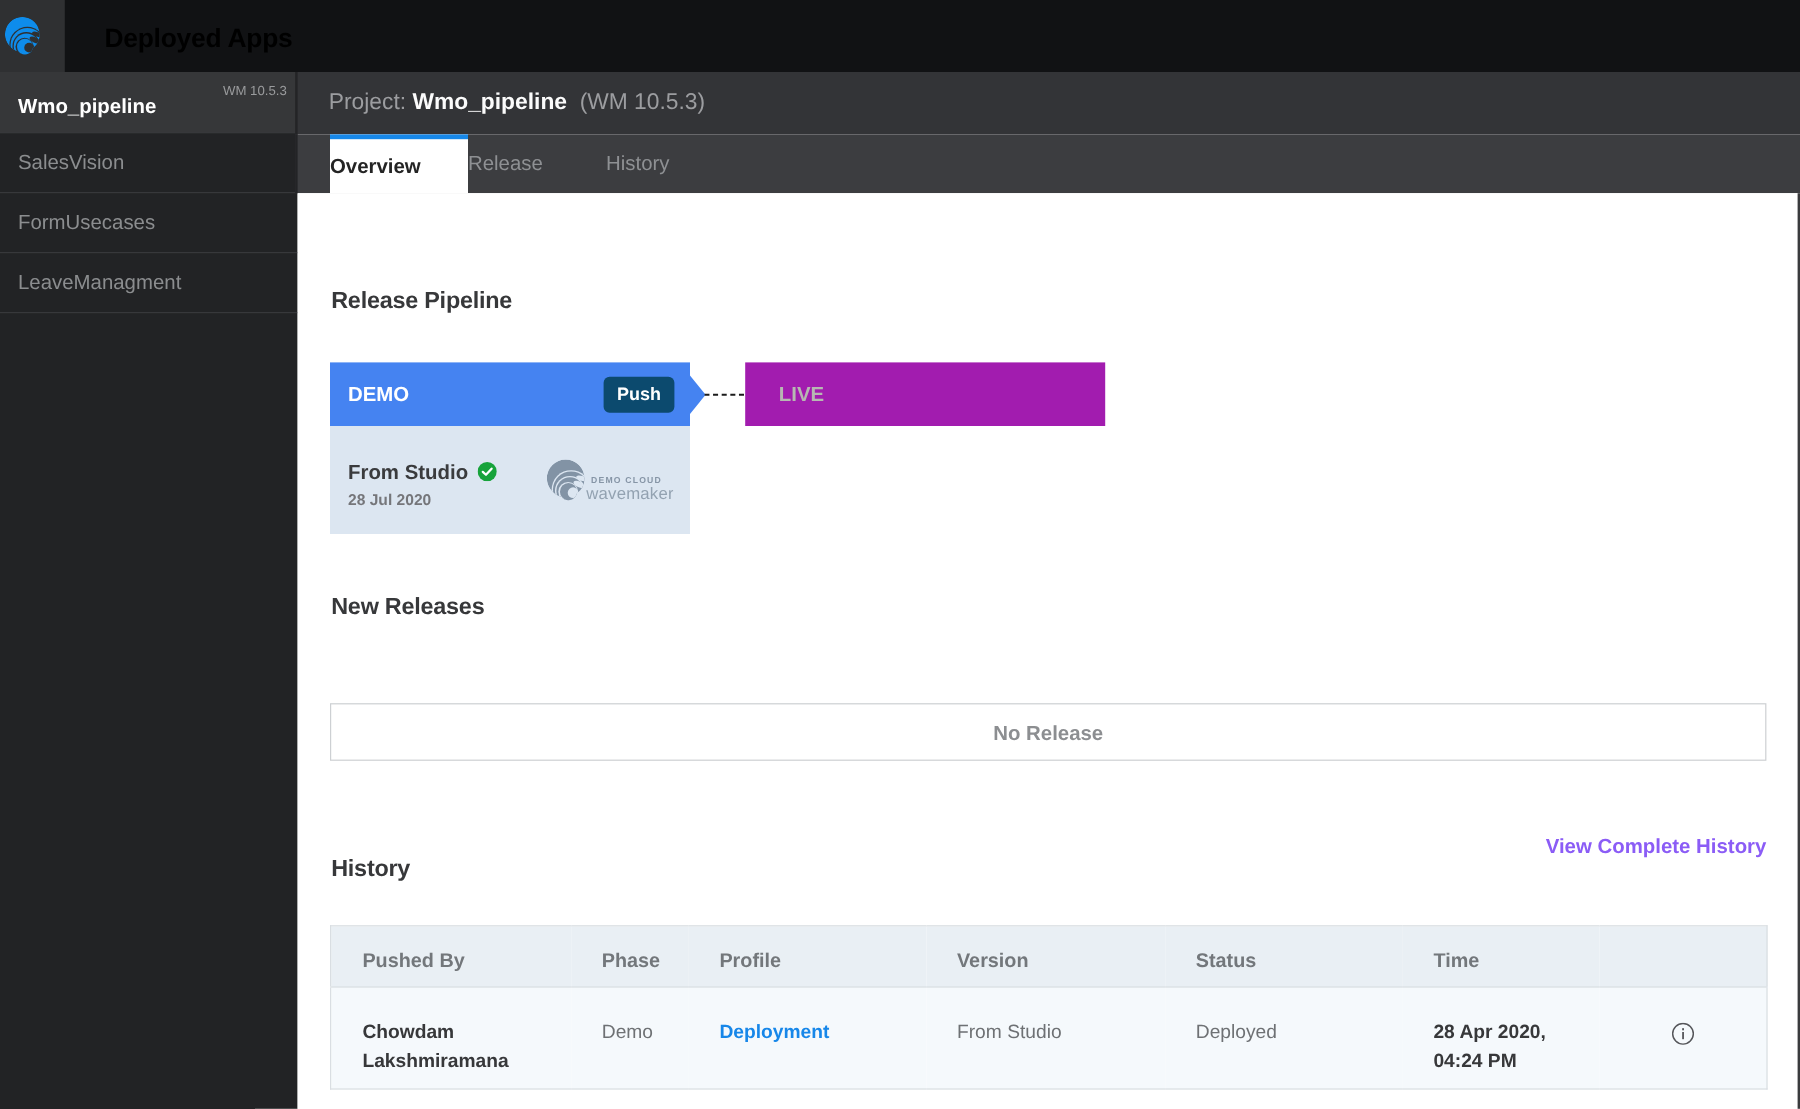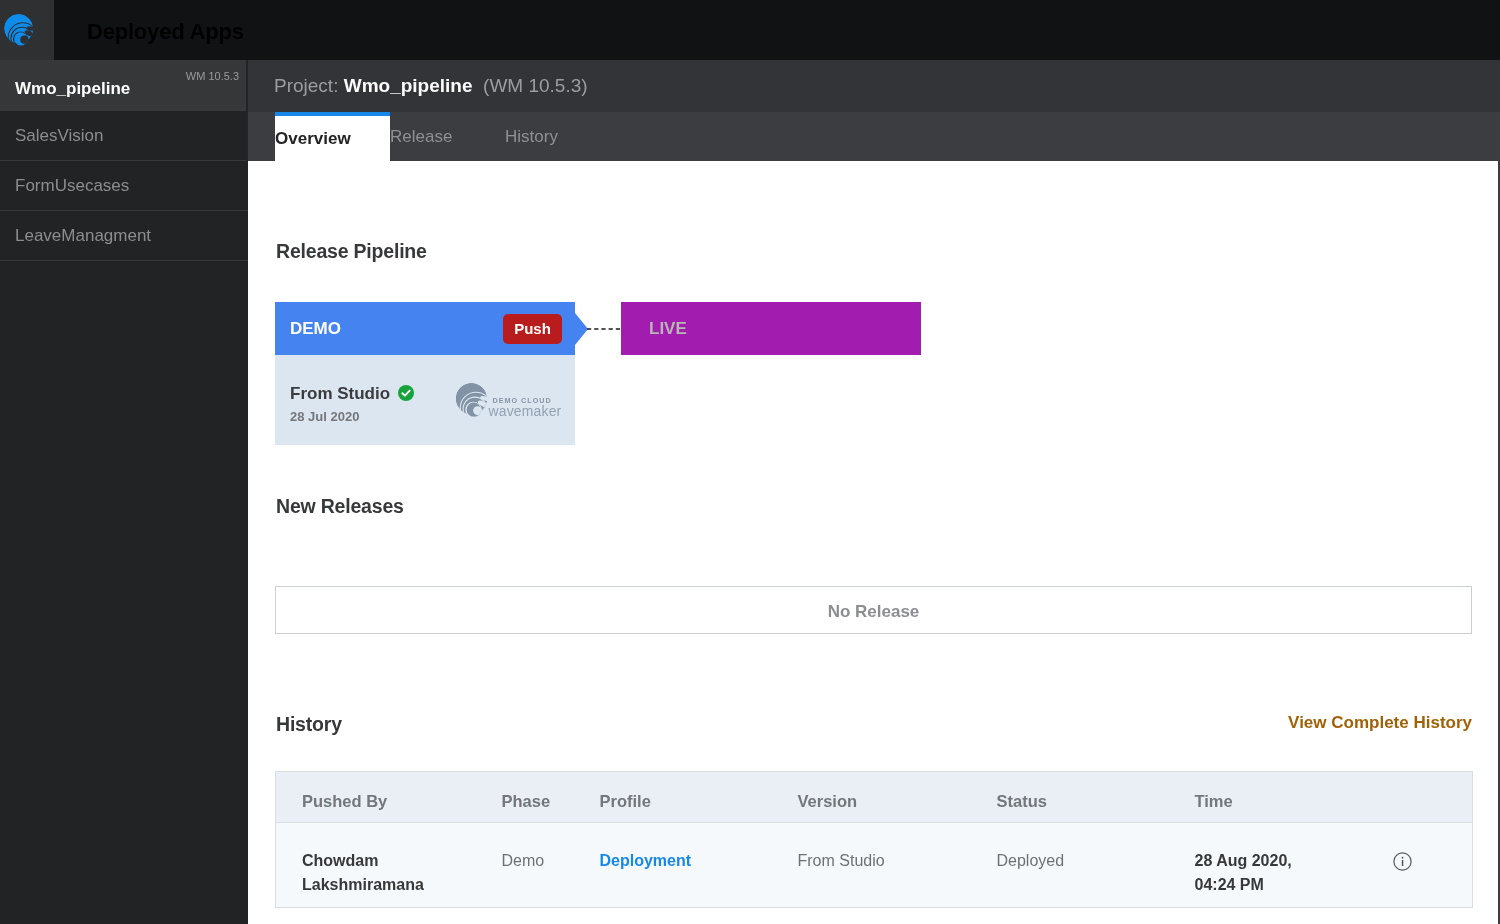--- a/index.html
+++ b/index.html
@@ -20,31 +20,31 @@
   .scrollstrip { position:absolute; top:161px; right:0; width:2px; height:763px; background:#3a3b3d; }
   .h-sec { position:absolute; font-size:19.5px; font-weight:700; color:#37383a; letter-spacing:-0.2px; }
 
   
   .card { position:absolute; width:300px; height:143px; }
   .card .chead { height:53px; line-height:53px; padding-left:15px; font-size:17px; font-weight:700; color:#fff; position:relative; }
   .demo-card .chead { background:#4583f1; }
   .demo-card .cbody { height:90px; background:#dce6f1; position:relative; }
   .live-card .chead { background:#a21caf; color:#b7b8b2;padding-left:28px; }
   .live-card .cbody { height:90px; background:#b4b5b7; position:relative; }
-  .pushbtn { position:absolute; right:13px; top:12px; width:59px; height:30px; background:#b91c1c; color:#fff; font-size:15px; font-weight:700; text-align:center; line-height:30px; border-radius:5px; }
+  .pushbtn { position:absolute; right:13px; top:12px; width:59px; height:30px; background:#0c4a6e; color:#fff; font-size:15px; font-weight:700; text-align:center; line-height:30px; border-radius:5px; }
   .arrowhead { position:absolute; left:300px; top:11px; width:0; height:0; border-top:16px solid transparent; border-bottom:16px solid transparent; border-left:13px solid #4583f1; }
   .dashline { position:absolute; top:327px; left:587px; }
   .fromstudio { position:absolute; left:15px; top:29px; font-size:17px; font-weight:700; color:#3a3b3d; }
   .fromdate { position:absolute; left:15px; top:54px; font-size:13px; font-weight:700; color:#75767a; }
   .okmark { position:absolute; left:123px; top:30px; width:16px; height:16px; }
   .wmlogo { position:absolute; right:14px; top:24px; width:108px; height:42px; }
   .cfgbtn { position:absolute; left:50%; margin-left:-40px; top:29px; width:80px; height:31px; background:#f4f4f5; border:1px solid #b7b8ba; border-radius:4px; color:#55565a; font-size:15px; text-align:center; line-height:29px; }
 
   .norelbox { position:absolute; left:275px; top:586px; width:1197px; height:48px; border:1px solid #cdd0d3; color:#8c8e91; font-size:17px; font-weight:700; text-align:center; line-height:50px; }
-  .viewlink { position:absolute; top:713px; right:28px; font-size:17px; font-weight:700; color:#a16207; }
+  .viewlink { position:absolute; top:696px; right:28px; font-size:17px; font-weight:700; color:#8b5cf6; }
 
   table.hist { position:absolute; left:275px; top:771px; width:1197px; border-collapse:collapse; table-layout:fixed; font-size:16px; border:1px solid #d9dee2; }
   table.hist td, table.hist th { border:none; vertical-align:top; text-align:left; font-weight:400; }
   table.hist thead th { background:#e9eff4; color:#73777b; font-weight:700; height:51px; padding:20px 0 0 26px; font-size:16.5px; border-bottom:1px solid #d9dee2; }
   table.hist tbody td { background:#f5f9fc; height:85px; padding:26px 0 0 26px; color:#6e7174; line-height:23.7px; }
   table.hist td.name { color:#37383a; font-weight:700; }
   table.hist td.prof { color:#1787e9; font-weight:700; }
   table.hist td.time { color:#37383a; font-weight:700; }
 </style>
 </head>
@@ -160,21 +160,21 @@
         <th></th>
       </tr>
     </thead>
     <tbody>
       <tr>
         <td class="name">Chowdam Lakshmiramana</td>
         <td>Demo</td>
         <td class="prof">Deployment</td>
         <td>From Studio</td>
         <td>Deployed</td>
-        <td class="time">28 Aug 2020, 04:24 PM</td>
+        <td class="time">28 Apr 2020, 04:24 PM</td>
         <td style="padding-left:0; text-align:center;"><svg width="19" height="19" viewBox="0 0 19 19" style="margin-top:3px;">
             <circle cx="9.5" cy="9.5" r="8.6" fill="none" stroke="#55565a" stroke-width="1.2"></circle>
             <rect x="8.8" y="8" width="1.5" height="6" fill="#55565a"></rect>
             <rect x="8.8" y="4.8" width="1.5" height="1.8" fill="#55565a"></rect>
           </svg></td>
       </tr>
     </tbody>
   </table>
 
 </body></html>

